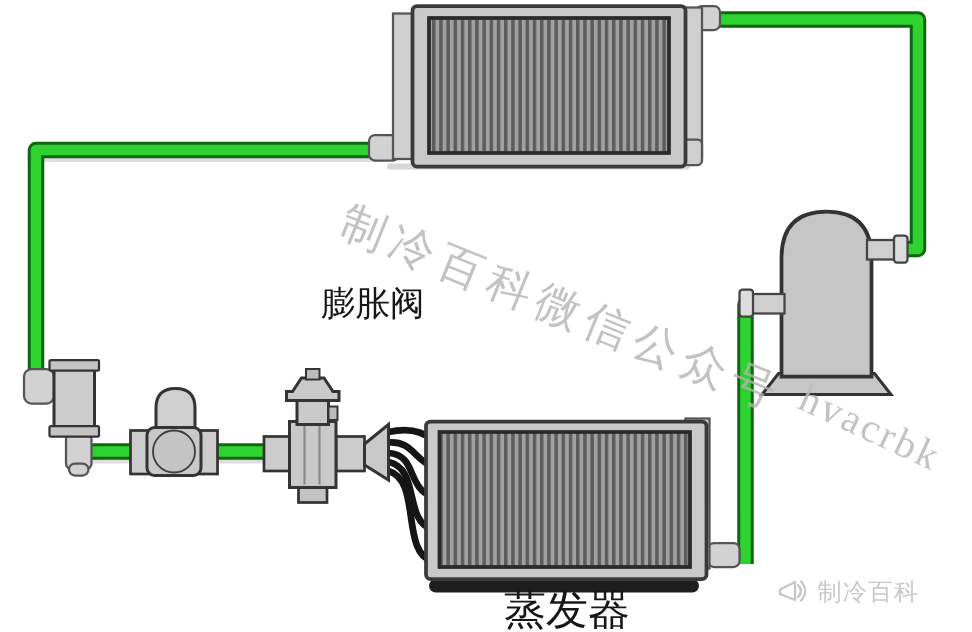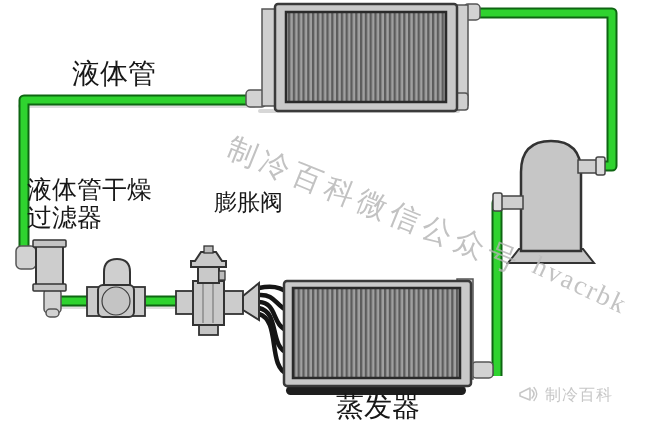--- a/index.html
+++ b/index.html
@@ -117,22 +117,20 @@
       <line x1="203" y1="283" x2="203" y2="323" stroke="#8a8a8a" stroke-width="1.5"></line>
       <line x1="213" y1="283" x2="213" y2="323" stroke="#8a8a8a" stroke-width="1.5"></line>
       <rect x="198" y="267" width="21" height="16" fill="#c9c9c9" stroke="#333" stroke-width="2"></rect>
       <rect x="219" y="271" width="6" height="9" fill="#bbbbbb" stroke="#333" stroke-width="1.3"></rect>
       <polygon points="201,252 216,252 222,261 226,261 226,267 191,267 191,261 195,261" fill="#c9c9c9" stroke="#333" stroke-width="2"></polygon>
       <rect x="204" y="246" width="9" height="7" fill="#bbbbbb" stroke="#333" stroke-width="1.3"></rect>
       <polygon points="243,296 259,283 259,320 243,310" fill="#c9c9c9" stroke="#333" stroke-width="2"></polygon>
     </g>
   </svg>
 
-  <div class="lbl" id="lbl-liquid">液体管</div>
-  <div class="lbl" id="lbl-filter"><span>液体管干燥</span><br><span>过滤器</span></div>
   <div class="lbl" id="lbl-exv">膨胀阀</div>
   <div class="lbl" id="lbl-evap">蒸发器</div>
 
   <div class="wm1">制冷百科微信公众号</div>
   <div class="wm2">hvacrbk</div>
 
   <div class="logo">
     <svg width="22" height="22" viewBox="0 0 22 22">
       <polygon points="2,9 12,4 12,16 2,12" fill="none" stroke="#c7c7c7" stroke-width="1.6" stroke-linejoin="round"></polygon>
       <path d="M14 6 Q18 10 14 14" fill="none" stroke="#c7c7c7" stroke-width="1.6" stroke-linecap="round"></path>

